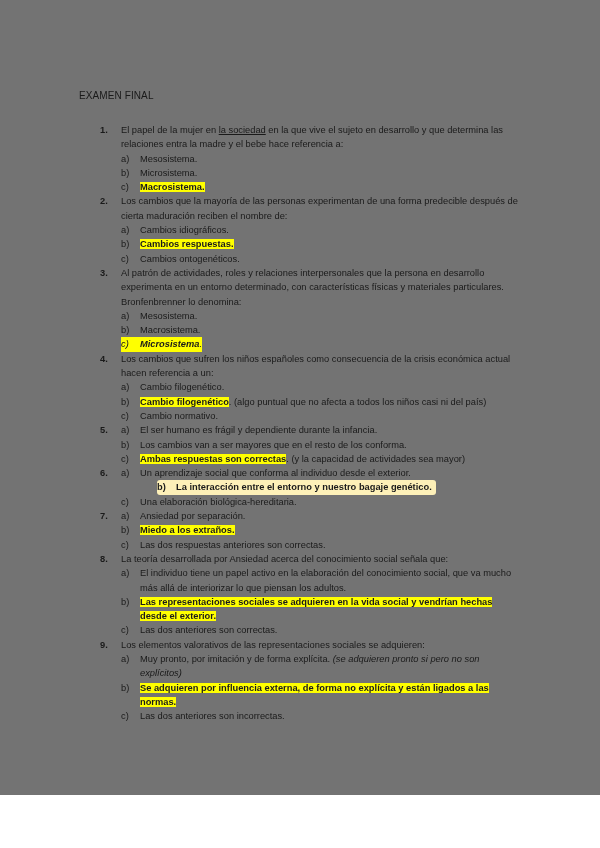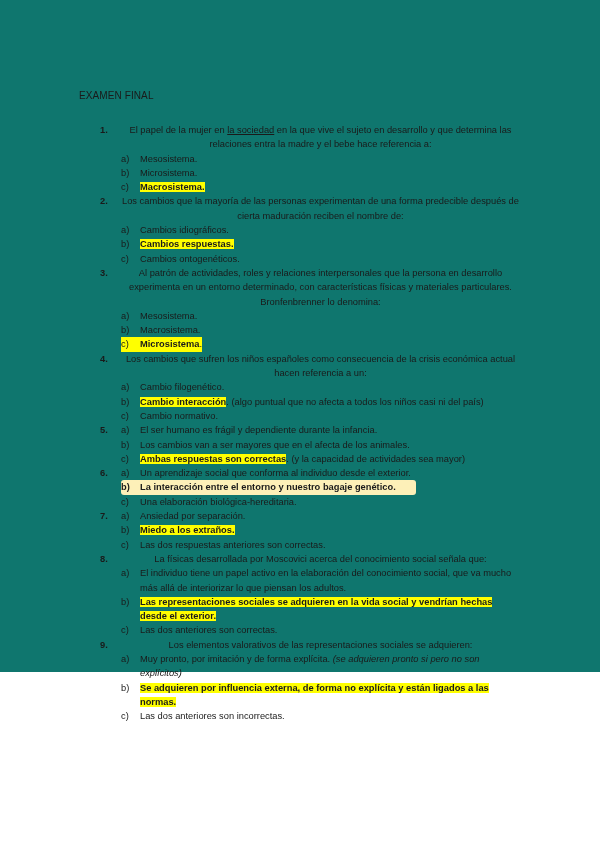--- a/index.html
+++ b/index.html
@@ -1,24 +1,24 @@
 <!DOCTYPE html>
 <html><head>
 <meta charset="utf-8">
 <style>
   html, body { margin: 0; padding: 0; background: #ffffff; }
   body { width: 600px; height: 848px; overflow: hidden; position: relative;
          font-family: "Liberation Sans", "DejaVu Sans", sans-serif; color: #1a1a1a; }
-  .page { position: absolute; left: 0; top: 0; width: 600px; height: 672px; background: #0f766e; }
+  .page { position: absolute; left: 0; top: 0; width: 600px; height: 795px; background: #737373; }
   .title { position: absolute; left: 79px; top: 90px; font-size: 10px; letter-spacing: 0.1px; }
   .questions { position: absolute; left: 100px; top: 123px; width: 420px;
                font-size: 9.3px; line-height: 14.3px; }
   .q { position: relative; padding-left: 21px; }
   .q-num { position: absolute; left: 0; top: 0; font-weight: bold; }
-  .q-text { display: block; text-align: center; }
+  .q-text { display: block; }
   .opt { position: relative; padding-left: 19px; }
   .opt-letter { position: absolute; left: 0; top: 0; }
   .hl { background: #ffff00; font-weight: bold; }
   .u { text-decoration: underline; }
   .it { font-style: italic; }
   .b { font-weight: bold; }
 </style>
 </head>
 <body>
 
@@ -41,55 +41,55 @@
       <div class="opt"><span class="opt-letter">a)</span><span>Cambios idiográficos.</span></div>
       <div class="opt"><span class="opt-letter">b)</span><span class="hl">Cambios respuestas.</span></div>
       <div class="opt"><span class="opt-letter">c)</span><span>Cambios ontogenéticos.</span></div>
     </div>
 
     <div class="q">
       <span class="q-num">3.</span>
       <span class="q-text">Al patrón de actividades, roles y relaciones interpersonales que la persona en desarrollo experimenta en un entorno determinado, con características físicas y materiales particulares. Bronfenbrenner lo denomina:</span>
       <div class="opt"><span class="opt-letter">a)</span><span>Mesosistema.</span></div>
       <div class="opt"><span class="opt-letter">b)</span><span>Macrosistema.</span></div>
-      <div class="opt" style="padding-left:0;"><span style="background:#ffff00; display:inline-block; padding-right:0;"><span style="display:inline-block; width:19px;">c)</span><span class="b">Microsistema</span><span>.</span></span></div>
+      <div class="opt" style="padding-left:0;font-style:italic;"><span style="background:#ffff00; display:inline-block; padding-right:0;"><span style="display:inline-block; width:19px;">c)</span><span class="b">Microsistema</span><span>.</span></span></div>
     </div>
 
     <div class="q">
       <span class="q-num">4.</span>
       <span class="q-text">Los cambios que sufren los niños españoles como consecuencia de la crisis económica actual hacen referencia a un:</span>
       <div class="opt"><span class="opt-letter">a)</span><span>Cambio filogenético.</span></div>
-      <div class="opt" style="white-space:nowrap;"><span class="opt-letter">b)</span><span class="hl">Cambio interacción</span><span>. (algo puntual que no afecta a todos los niños casi ni del país)</span></div>
+      <div class="opt" style="white-space:nowrap;"><span class="opt-letter">b)</span><span class="hl">Cambio filogenético</span><span>. (algo puntual que no afecta a todos los niños casi ni del país)</span></div>
       <div class="opt"><span class="opt-letter">c)</span><span>Cambio normativo.</span></div>
     </div>
 
     <div class="q">
       <span class="q-num">5.</span>
       <div class="opt"><span class="opt-letter">a)</span><span>El ser humano es frágil y dependiente durante la infancia.</span></div>
-      <div class="opt"><span class="opt-letter">b)</span><span>Los cambios van a ser mayores que en el afecta de los animales.</span></div>
+      <div class="opt"><span class="opt-letter">b)</span><span>Los cambios van a ser mayores que en el resto de los conforma.</span></div>
       <div class="opt" style="white-space:nowrap;"><span class="opt-letter">c)</span><span class="hl">Ambas respuestas son correctas</span><span>. (y la capacidad de actividades sea mayor)</span></div>
     </div>
 
     <div class="q">
       <span class="q-num">6.</span>
       <div class="opt"><span class="opt-letter">a)</span><span>Un aprendizaje social que conforma al individuo desde el exterior.</span></div>
-      <div class="opt" style="padding-left:0;"><span style="background:#fdf0b8; border-radius:3px; display:inline-block; padding:0 20px 0 0;"><span class="b" style="display:inline-block; width:19px;">b)</span><span class="b">La interacción entre el entorno y nuestro bagaje genético.</span></span></div>
+      <div class="opt" style="padding-left:0;"><span style="background:#fdf0b8; border-radius:3px; display:inline-block; padding:0 4px 0 0;margin-left:36px;"><span class="b" style="display:inline-block; width:19px;">b)</span><span class="b">La interacción entre el entorno y nuestro bagaje genético.</span></span></div>
       <div class="opt"><span class="opt-letter">c)</span><span>Una elaboración biológica-hereditaria.</span></div>
     </div>
 
     <div class="q">
       <span class="q-num">7.</span>
       <div class="opt"><span class="opt-letter">a)</span><span>Ansiedad por separación.</span></div>
       <div class="opt"><span class="opt-letter">b)</span><span class="hl">Miedo a los extraños.</span></div>
       <div class="opt"><span class="opt-letter">c)</span><span>Las dos respuestas anteriores son correctas.</span></div>
     </div>
 
     <div class="q">
       <span class="q-num">8.</span>
-      <span class="q-text">La físicas desarrollada por Moscovici acerca del conocimiento social señala que:</span>
+      <span class="q-text">La teoría desarrollada por Ansiedad acerca del conocimiento social señala que:</span>
       <div class="opt"><span class="opt-letter">a)</span><span>El individuo tiene un papel activo en la elaboración del conocimiento social, que va mucho más allá de interiorizar lo que piensan los adultos.</span></div>
       <div class="opt"><span class="opt-letter">b)</span><span class="hl">Las representaciones sociales se adquieren en la vida social y vendrían hechas desde el exterior.</span></div>
       <div class="opt"><span class="opt-letter">c)</span><span>Las dos anteriores son correctas.</span></div>
     </div>
 
     <div class="q">
       <span class="q-num">9.</span>
       <span class="q-text">Los elementos valorativos de las representaciones sociales se adquieren:</span>
       <div class="opt"><span class="opt-letter">a)</span><span>Muy pronto, por imitación y de forma explícita. </span><span class="it">(se adquieren pronto si pero no son explícitos)</span></div>
       <div class="opt"><span class="opt-letter">b)</span><span class="hl">Se adquieren por influencia externa, de forma no explícita y están ligados a las normas.</span></div>

